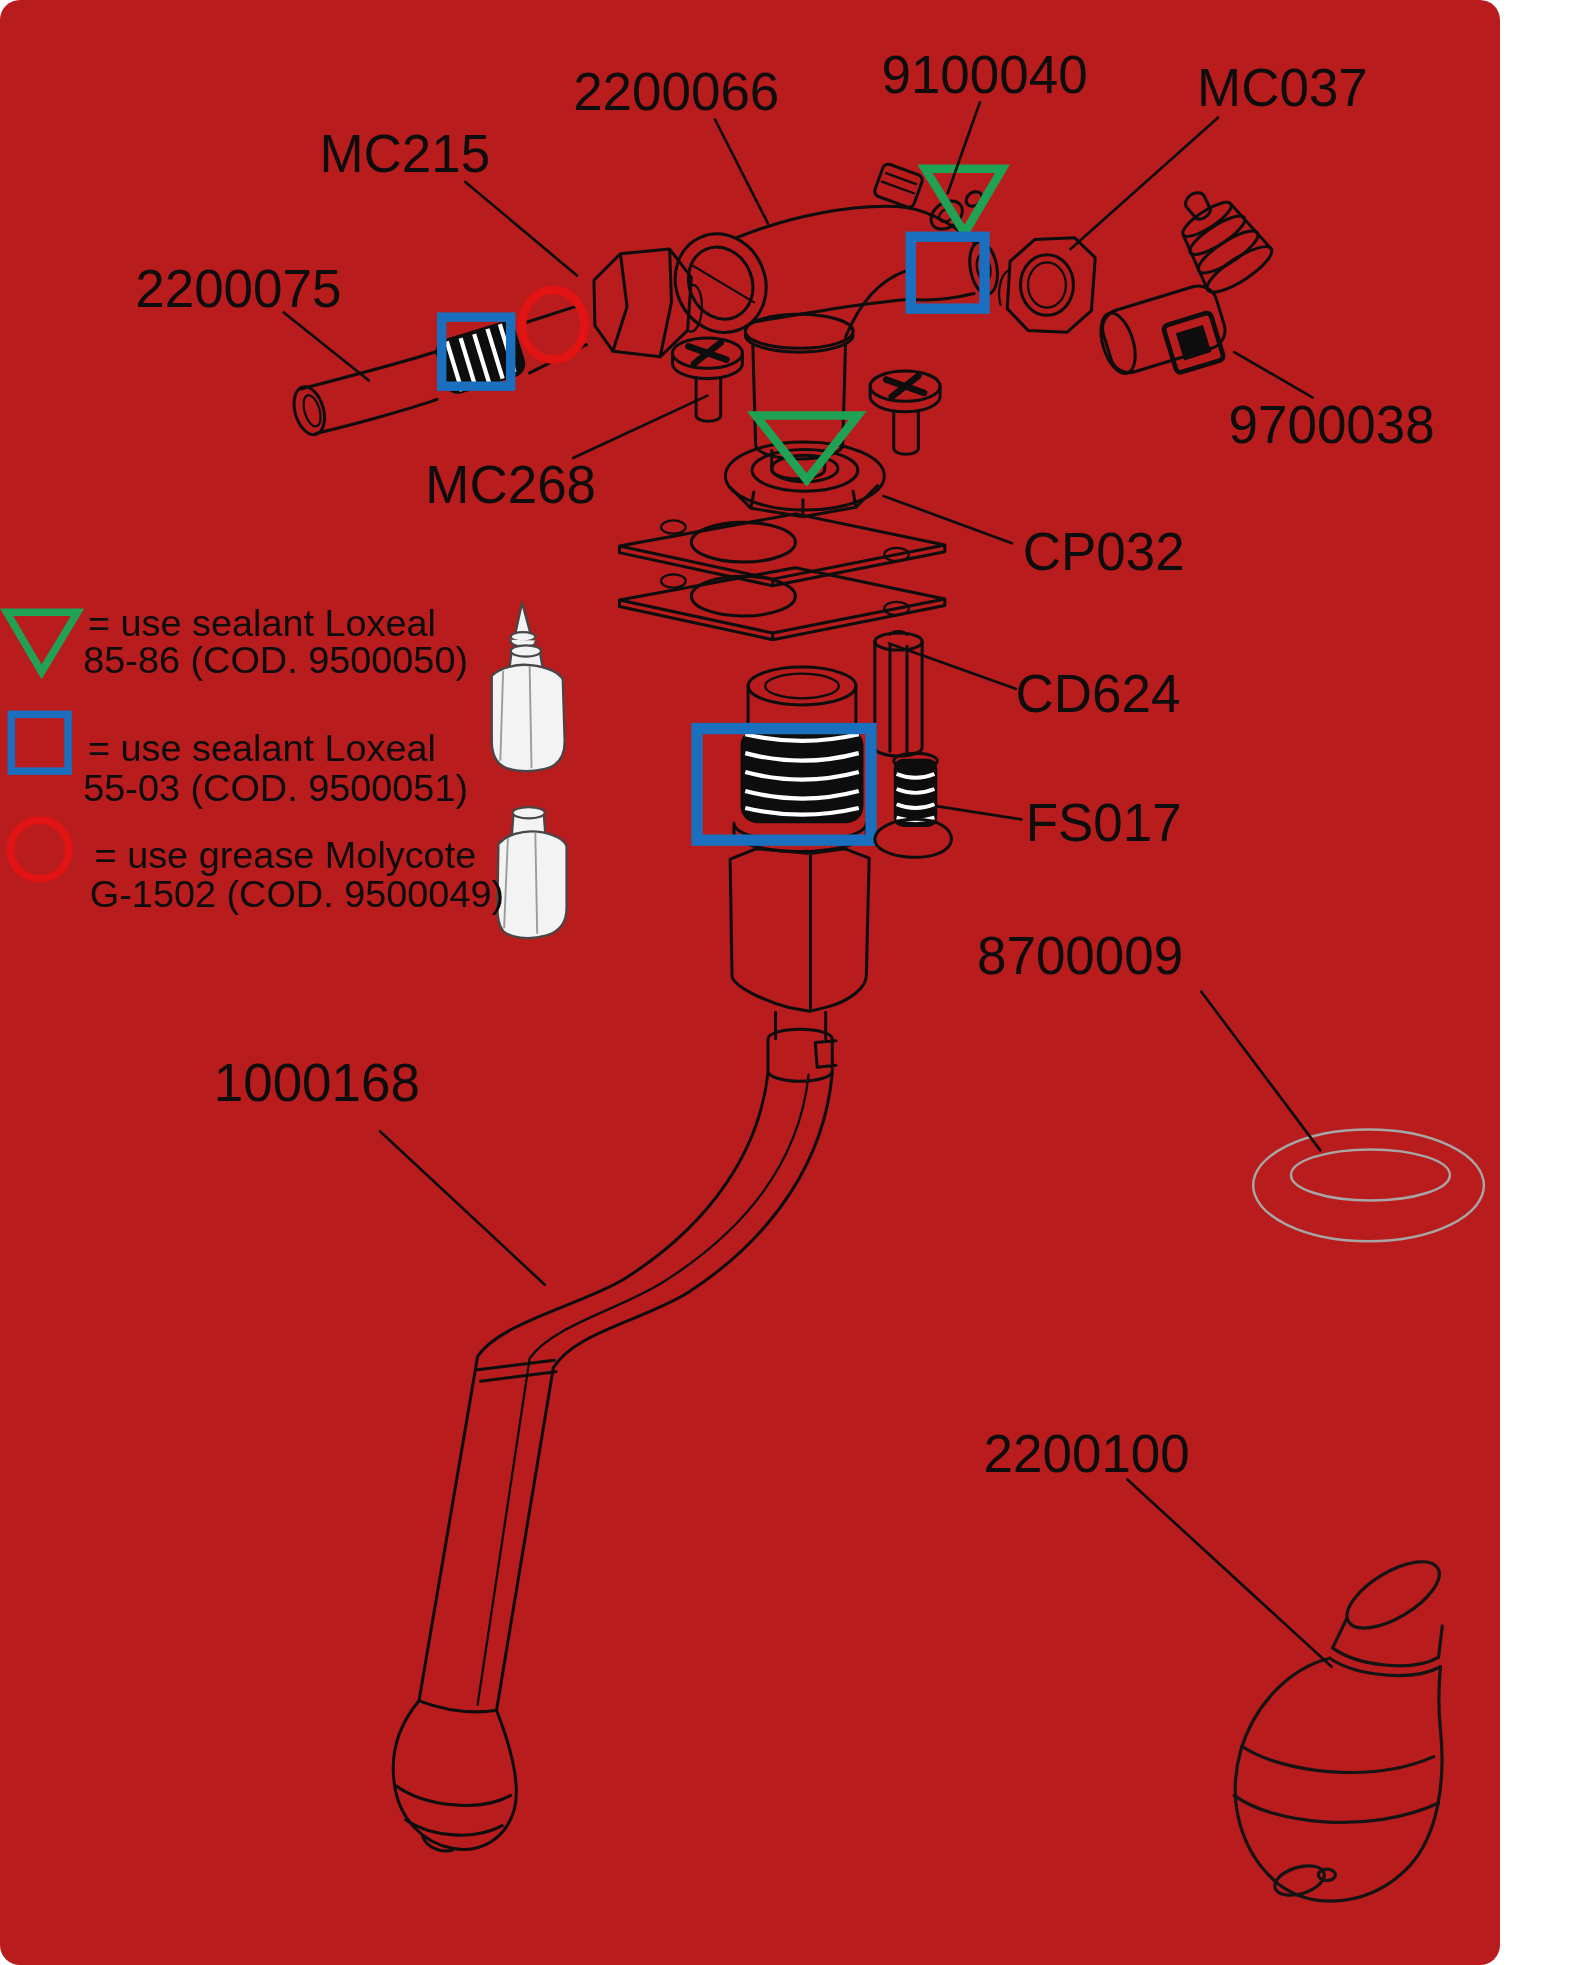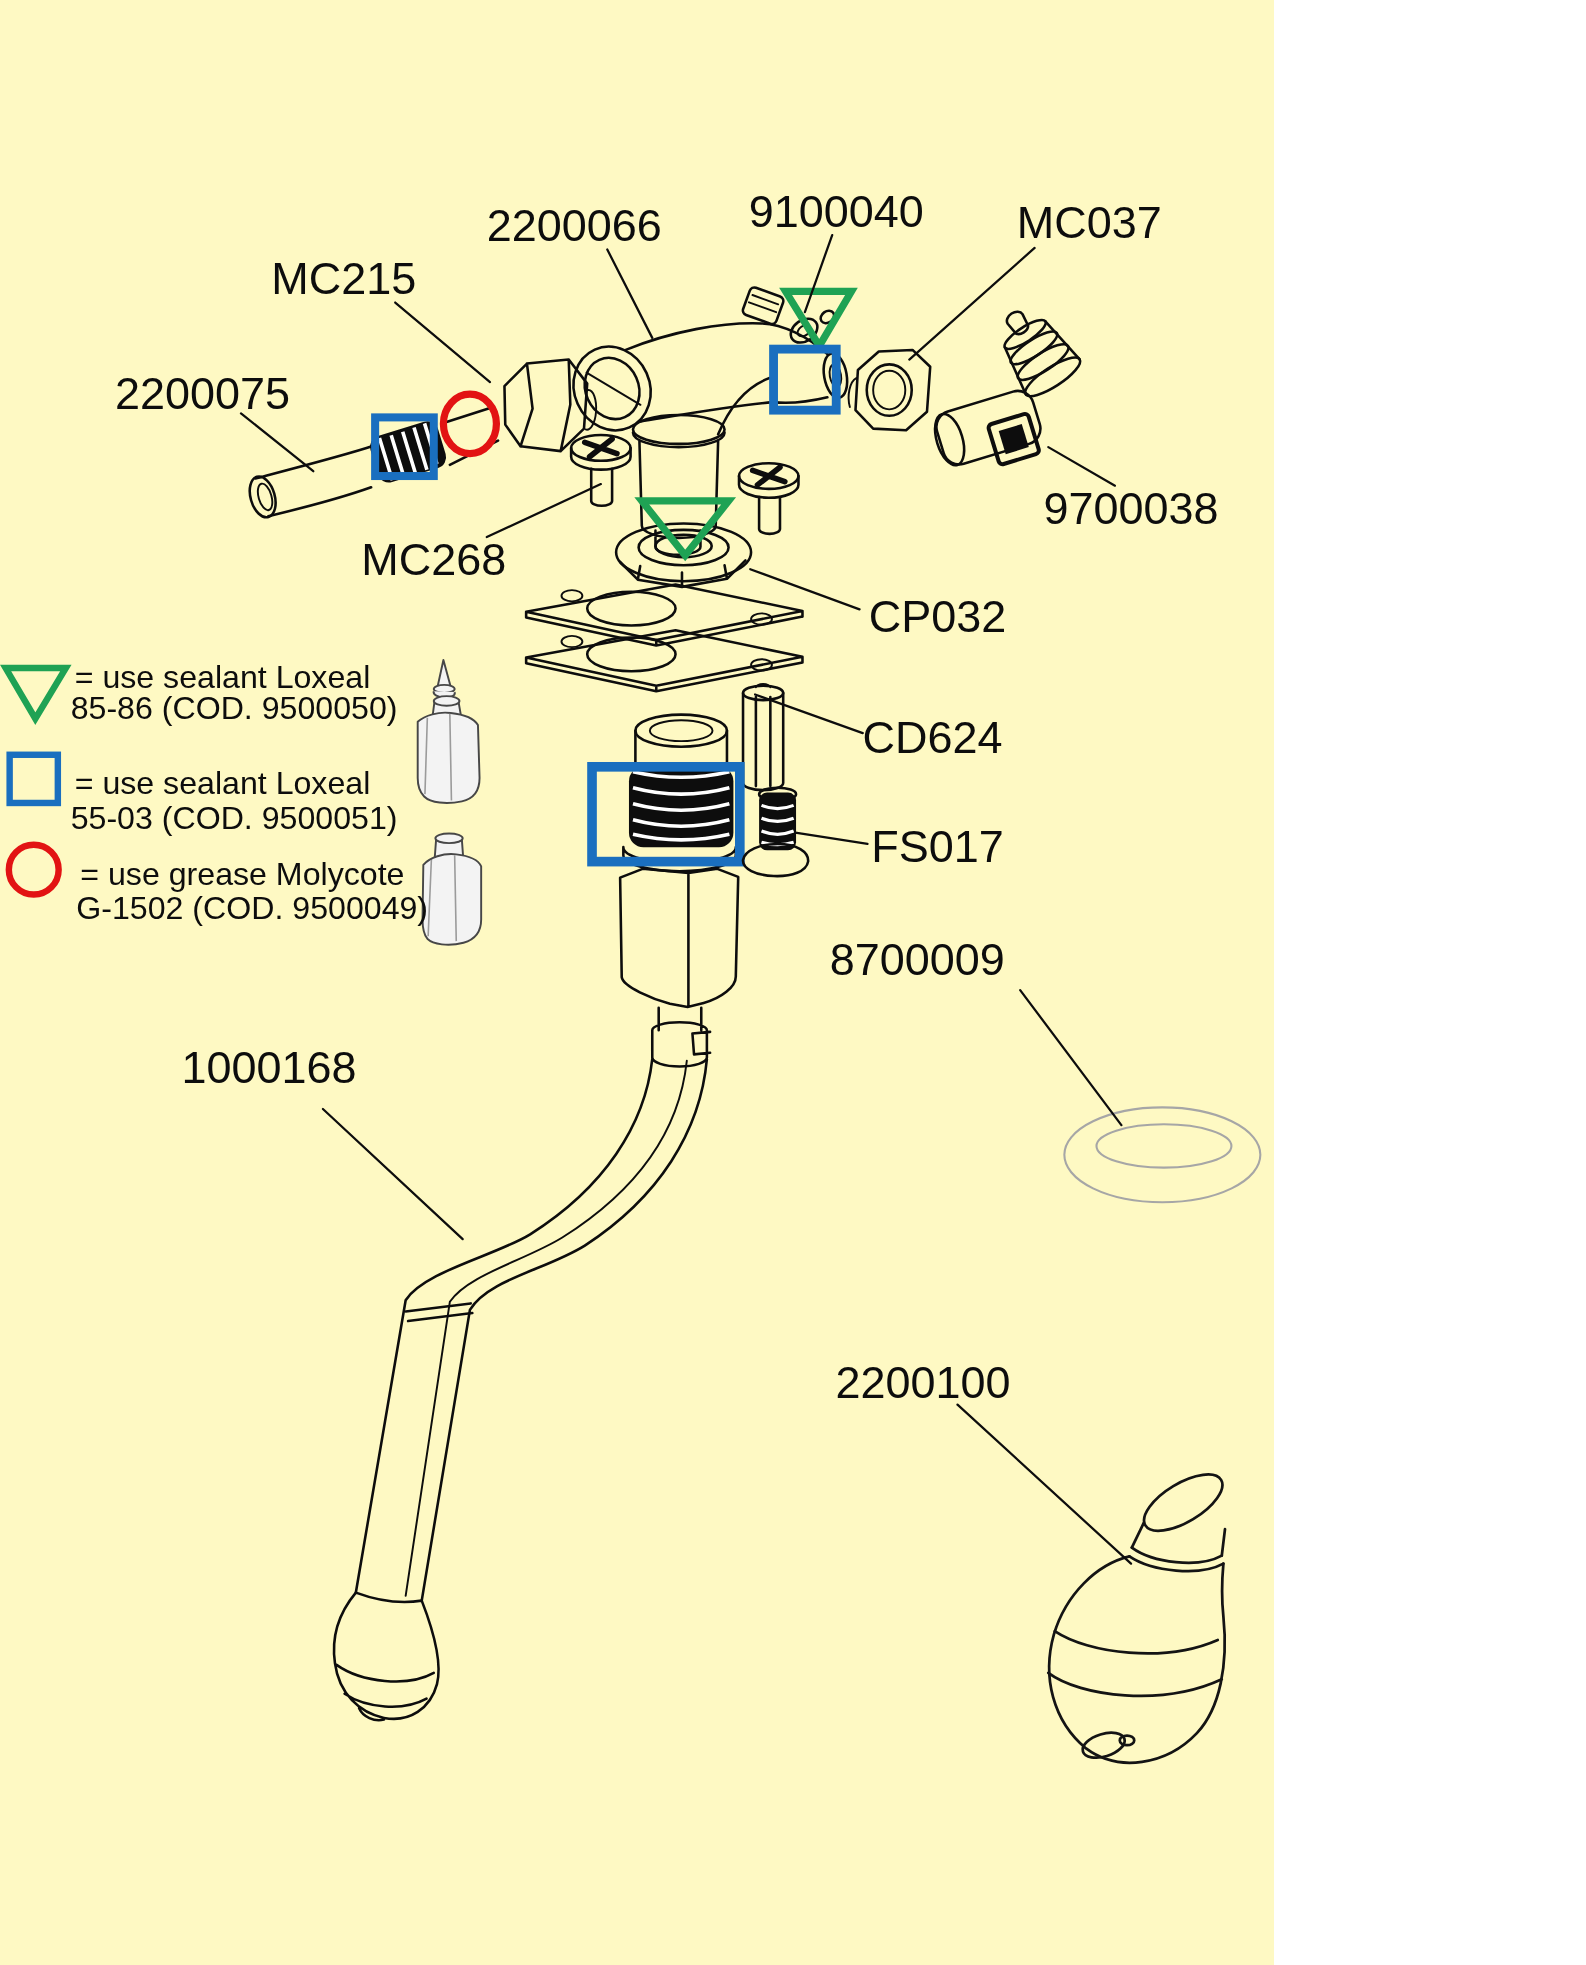--- a/index.html
+++ b/index.html
@@ -1,16 +1,16 @@
 <!DOCTYPE html>
 <html><head>
 <meta charset="utf-8">
 <style>
   html,body{margin:0;padding:0;background:#ffffff;}
-  .page{position:relative;width:1274px;height:1965px;background:#fef9c3;overflow:hidden;}
+  .page{position:relative;width:1500px;height:1965px;background:#b91c1c;overflow:hidden;border-radius:20px;}
   svg{display:block;width:100%;height:100%;}
   .ln{fill:none;stroke:#0d0d0d;stroke-width:3.2;stroke-linecap:round;stroke-linejoin:round;}
   .th{fill:none;stroke:#0d0d0d;stroke-width:2.4;stroke-linecap:round;}
   .ld{fill:none;stroke:#0d0d0d;stroke-width:2.8;stroke-linecap:round;}
   .wt{fill:none;stroke:#ffffff;stroke-width:4.5;}
   .skt{fill:none;stroke:#141414;stroke-width:3.4;stroke-linecap:round;stroke-linejoin:round;}
   .bt{fill:#f3f3f3;stroke:#474747;stroke-width:2.4;stroke-linejoin:round;}
   .btl{fill:none;stroke:#9b9b9b;stroke-width:2;}
   .mk{fill:none;}
   .org{fill:none;}

